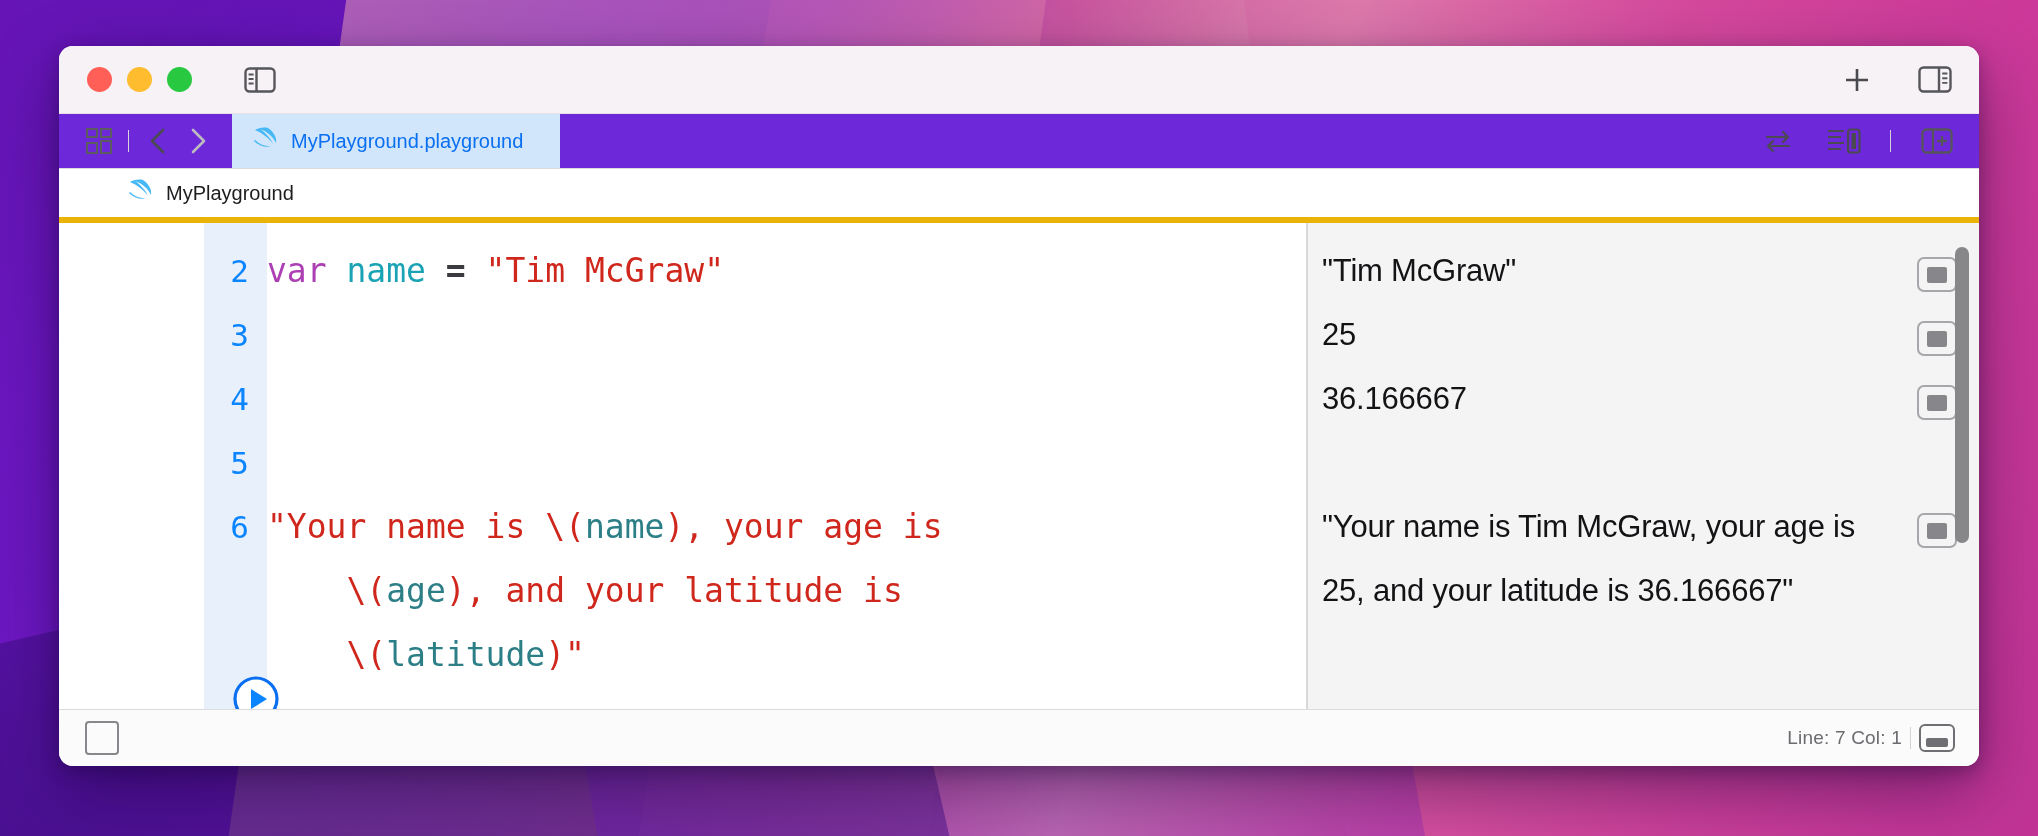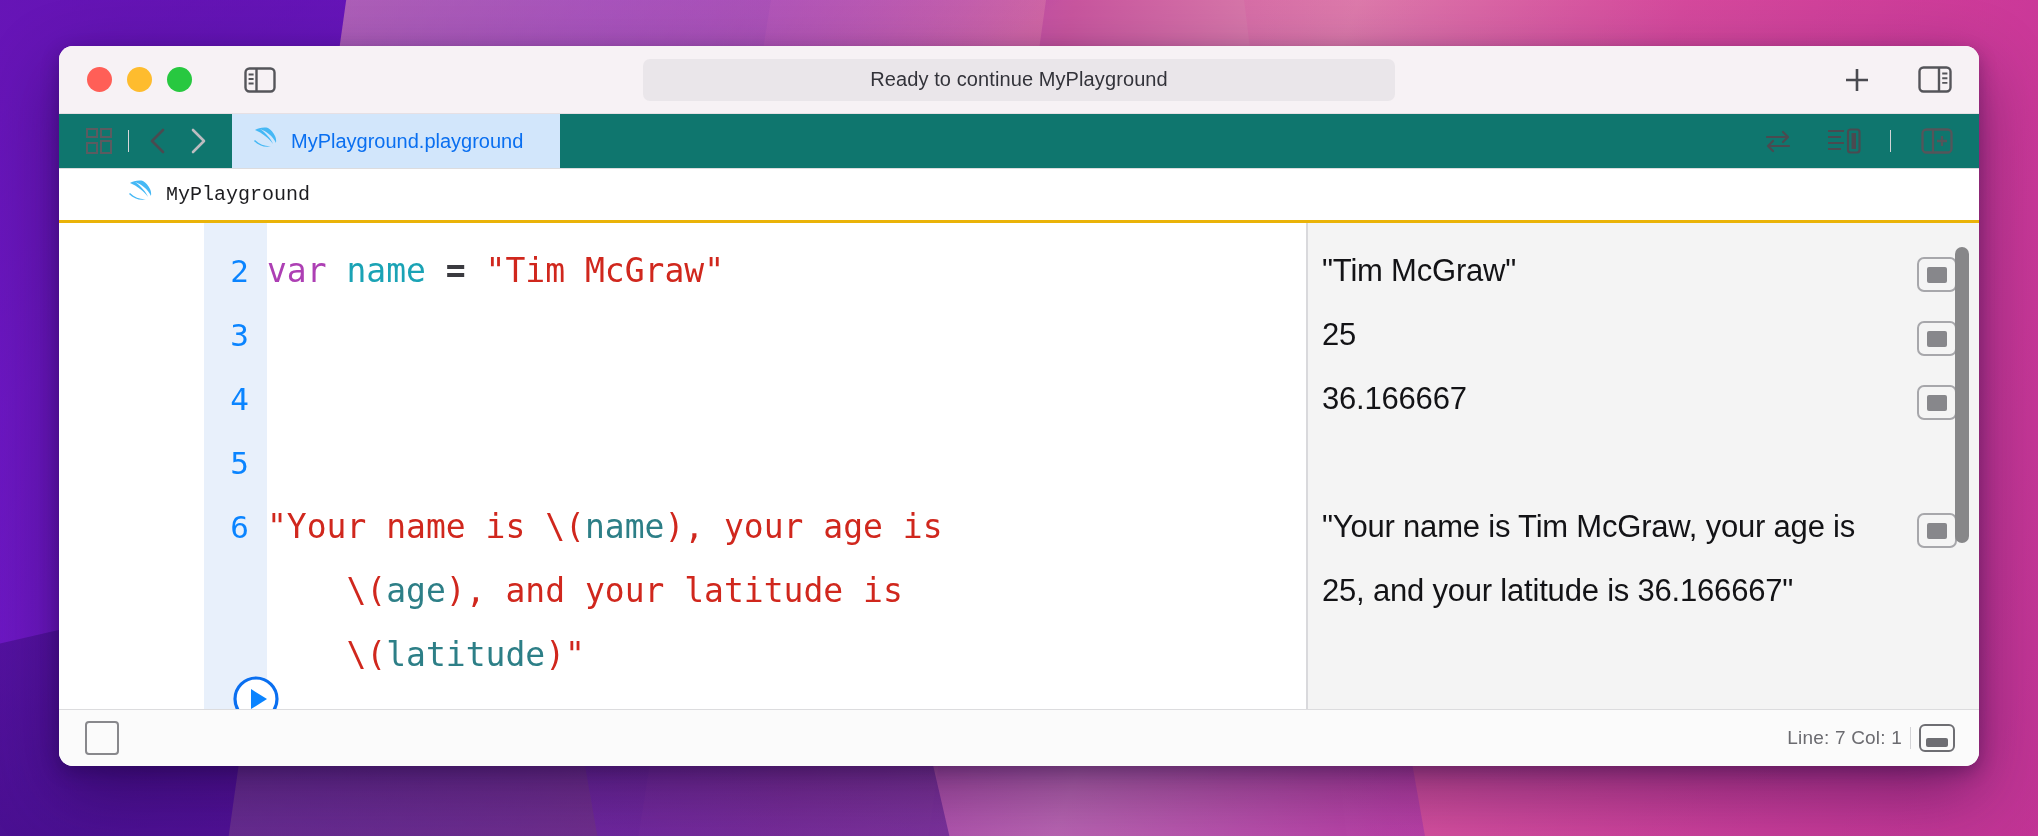--- a/index.html
+++ b/index.html
@@ -56,40 +56,40 @@
     position:absolute;left:50%;transform:translateX(-50%);
     width:752px;height:42px;background:#eae6ea;border-radius:7px;
     display:flex;align-items:center;justify-content:center;
   }
   #status-pill span{font-size:20px;color:#33333a;letter-spacing:.1px;}
 
   #titlebar-right{position:absolute;right:24px;display:flex;align-items:center;gap:38px;}
 
   
   #tabbar{
-    height:54px;flex:0 0 54px;background:#0f766e;
+    height:54px;flex:0 0 54px;background:#6d28d9;
     display:flex;align-items:stretch;border-bottom:1px solid #dcdcde;position:relative;
   }
   #tab-left-controls{display:flex;align-items:center;gap:0;padding-left:20px;}
   .tlc{width:40px;height:40px;display:flex;align-items:center;justify-content:center;color:#5b5b60;}
   .tlc.dim{color:#b9b9bd;}
   .tb-sep{width:1px;height:22px;background:#d7d7da;margin:0 9px;}
 
   #tab-active{
     width:328px;background:#d2e6fb;display:flex;align-items:center;gap:13px;
     padding:0 20px;box-sizing:border-box;margin-left:14px;
   }
   #tab-active .tab-label{font-size:20px;color:#0a6ff0;white-space:nowrap;}
 
   #tabbar-right{position:absolute;right:22px;top:0;height:100%;display:flex;align-items:center;gap:26px;}
 
   
   #breadcrumb{
     height:54px;flex:0 0 54px;background:#ffffff;display:flex;align-items:center;
-    gap:13px;padding-left:68px;border-bottom:3px solid #eab308;box-sizing:border-box;font-family:Liberation Mono, monospace;
+    gap:13px;padding-left:68px;border-bottom:6px solid #eab308;box-sizing:border-box;
   }
   #breadcrumb .crumb-label{font-size:20px;color:#1d1d20;}
 
   
   #editor-area{flex:1 1 auto;display:flex;position:relative;overflow:hidden;background:#fff;}
 
   #code-pane{
     position:relative;flex:0 0 1247px;width:1247px;background:#ffffff;
     border-right:1px solid #d9d9dc;overflow:hidden;
   }
@@ -183,23 +183,20 @@
       <div class="tb-icon-btn" id="sidebar-toggle">
         <svg width="32" height="26" viewBox="0 0 32 26" fill="none">
           <rect x="1.5" y="1.5" width="29" height="23" rx="4" stroke="#55555a" stroke-width="2.4"></rect>
           <line x1="12.5" y1="1.5" x2="12.5" y2="24.5" stroke="#55555a" stroke-width="2.4"></line>
           <line x1="4.6" y1="7.5" x2="9.6" y2="7.5" stroke="#55555a" stroke-width="1.9"></line>
           <line x1="4.6" y1="12" x2="9.6" y2="12" stroke="#55555a" stroke-width="1.9"></line>
           <line x1="4.6" y1="16.5" x2="9.6" y2="16.5" stroke="#55555a" stroke-width="1.9"></line>
         </svg>
       </div>
 
-      <div id="status-pill">
-        <span>Ready to continue MyPlayground</span>
-      </div>
 
       <div id="titlebar-right">
         <div class="tb-icon-btn">
           <svg width="30" height="30" viewBox="0 0 30 30">
             <line x1="15" y1="4" x2="15" y2="26" stroke="#4a4a50" stroke-width="2.6"></line>
             <line x1="4" y1="15" x2="26" y2="15" stroke="#4a4a50" stroke-width="2.6"></line>
           </svg>
         </div>
         <div class="tb-icon-btn">
           <svg width="34" height="27" viewBox="0 0 34 27" fill="none">

